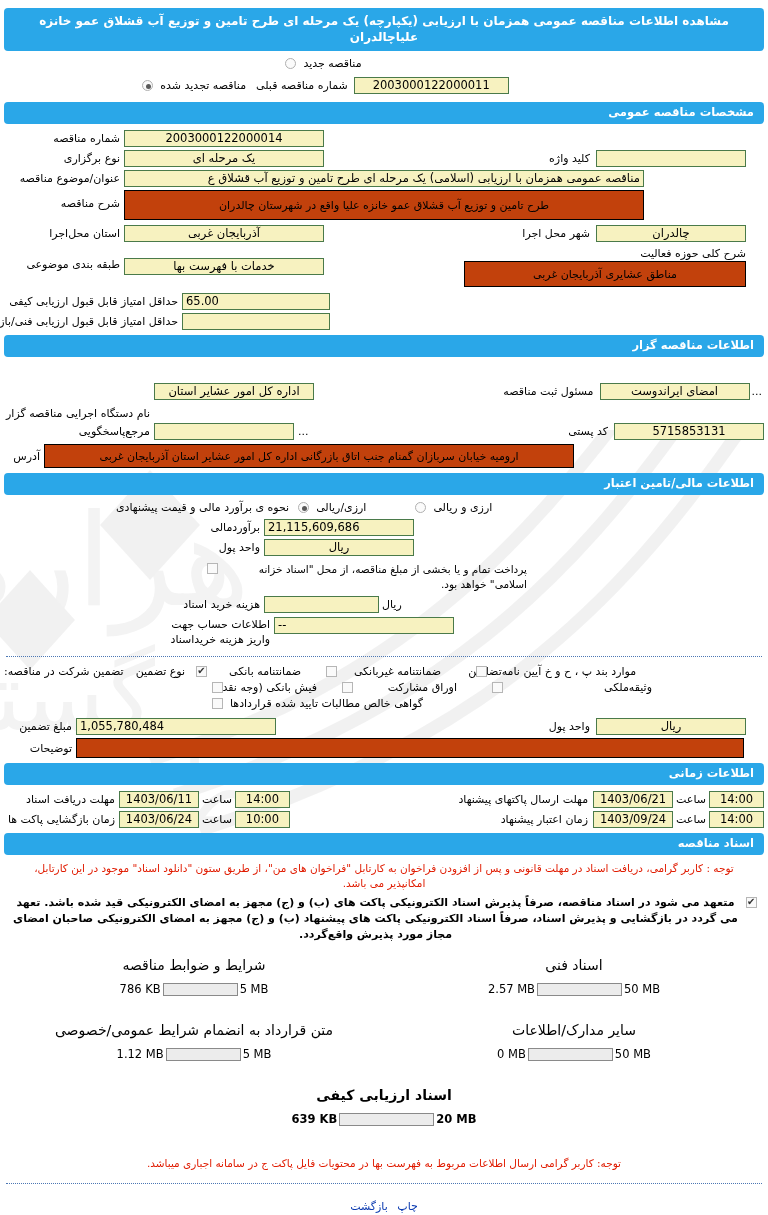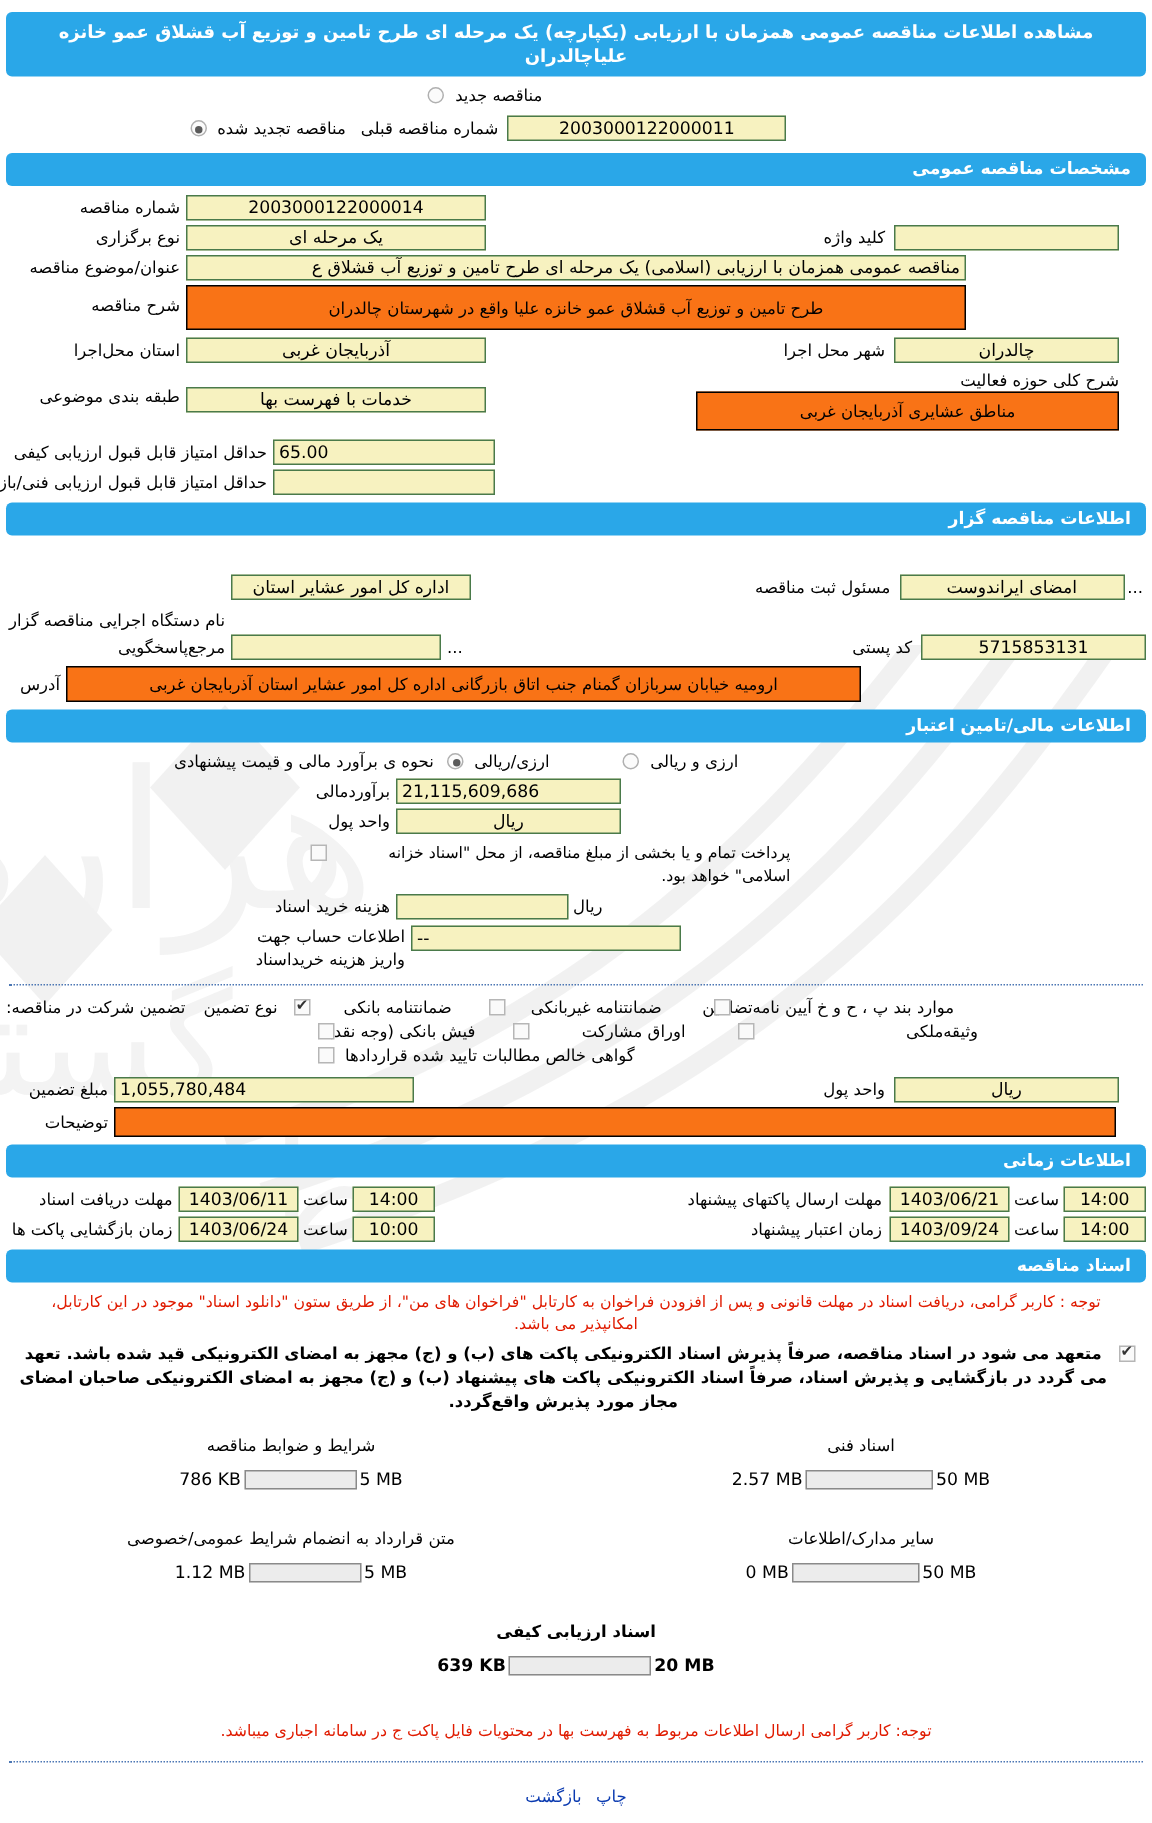--- a/index.html
+++ b/index.html
@@ -66,21 +66,21 @@
     text-align: center;
     color: #000;
     overflow: hidden;
     white-space: nowrap;
     font-family: "DejaVu Sans", "Liberation Sans", sans-serif;
   }
   .fld.ltr { direction: ltr; text-align: center; }
   .fld.num { direction: ltr; text-align: center; }
 
   .box {
-    background: #f97316;
+    background: #c2410c;
     border: 1px solid #000;
     min-height: 19px;
     line-height: 17px;
     font-size: 11px;
     padding: 1px 4px;
     text-align: center;
   }
 
   
   .radio {
@@ -142,21 +142,21 @@
     font-size: 11px;
     text-align: center;
     line-height: 16px;
     margin: 4px 6px 2px 6px;
   }
 
   
   .docs-grid { margin-top: 14px; }
   .docs-rowpair { display: flex; justify-content: center; gap: 0; }
   .doc-cell { width: 50%; text-align: center; }
-  .doc-title { font-size: 11px; margin-bottom: 9px; }
+  .doc-title { font-size: 14px; margin-bottom: 9px; }
   .meter-line { display: flex; align-items: center; justify-content: center; direction: ltr; gap: 0; }
   .meter-left { font-size: 11.5px; padding-right: 2px; }
   .meter-right { font-size: 11.5px; padding-left: 2px; }
   .meter {
     height: 13px;
     border: 1px solid #8a8a8a;
     background: #ececec;
     display: inline-block;
     position: relative;
   }
@@ -201,21 +201,21 @@
     <div class="row" style="justify-content:flex-start; padding-right:0;">
       <div style="width:100%; text-align:center; padding-right:120px;">
         <div style="display:flex; justify-content:center; align-items:center; margin-bottom:4px;">
           <span class="lbl">مناقصه جدید</span>
           <span class="radio"></span>
         </div>
       </div>
     </div>
     <div style="display:flex; justify-content:center; align-items:center;">
       <div style="display:flex; align-items:center; width:100%; justify-content:center; padding-right:120px;">
-        <span class="fld ltr" style="width:186px;">2003000122000011</span>
+        <span class="fld ltr" style="width:155px;">2003000122000011</span>
         <span class="lbl" style="padding:0 6px 0 6px;">شماره مناقصه قبلی</span>
         <span class="lbl">مناقصه تجدید شده</span>
         <span class="radio on"></span>
       </div>
     </div>
   </div>
 
   <div class="bar">مشخصات مناقصه عمومی</div>
 
   <div class="sec">

